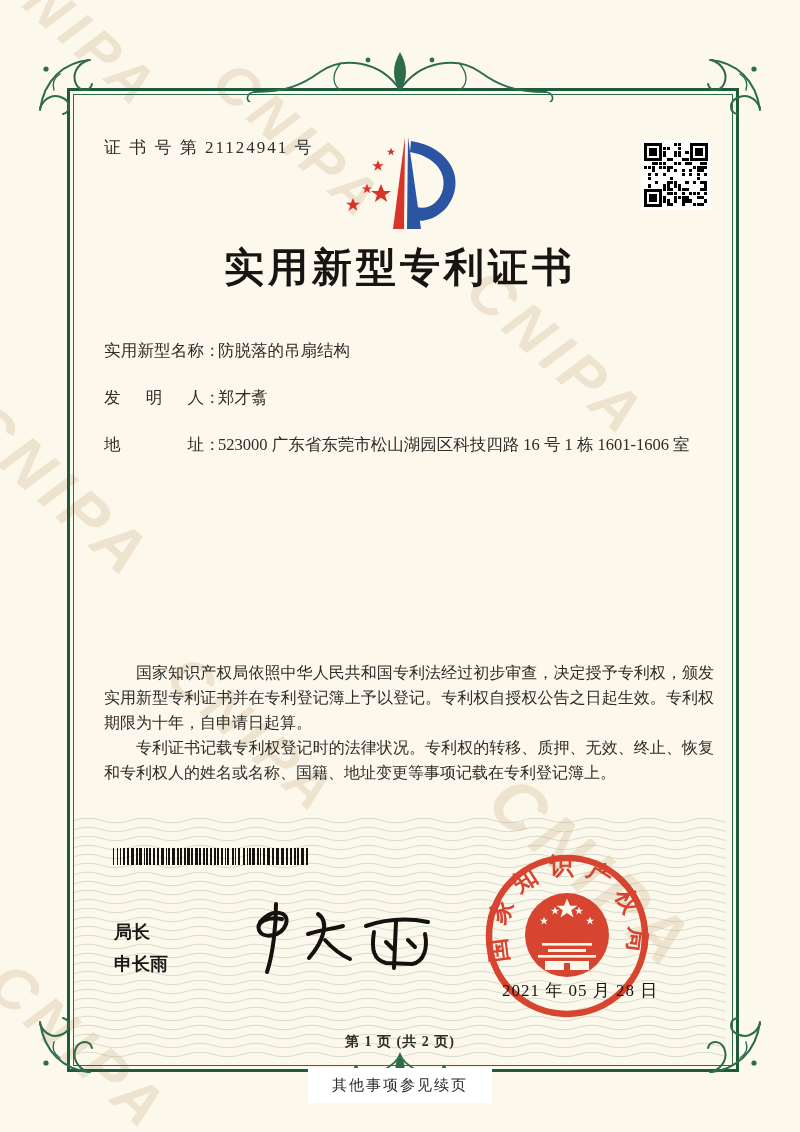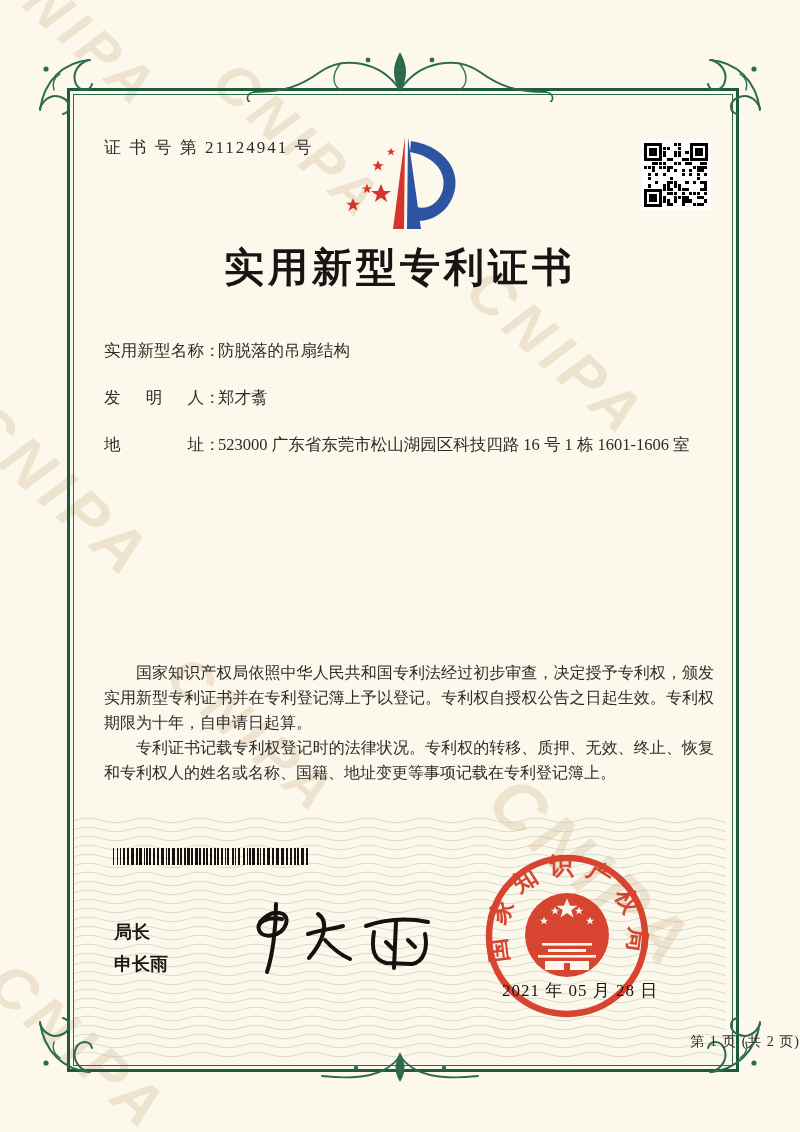--- a/index.html
+++ b/index.html
@@ -44,22 +44,22 @@
   .barcode i{position:absolute;top:0;height:100%;background:#171310;}
   
   .signer{position:absolute;left:114px;top:916px;font-family:"Liberation Sans",sans-serif;
           font-weight:600;font-size:18px;line-height:32px;color:#1c1a18;z-index:4;}
   .sig{position:absolute;left:238px;top:898px;width:205px;height:82px;z-index:4;}
   
   .seal{position:absolute;left:482px;top:851px;width:170px;height:170px;z-index:4;opacity:0.95;}
   .seal-date{position:absolute;left:502px;top:979px;font-size:17px;letter-spacing:1px;
              color:#17140f;z-index:5;white-space:nowrap;}
   
-  .pageinfo{position:absolute;left:0;top:1033px;width:100%;text-align:right;font-size:14px;
-            letter-spacing:1px;z-index:4;}
+  .pageinfo{position:absolute;left:0;top:1033px;width:100%;text-align:center;font-size:14px;
+            letter-spacing:1px;z-index:4;font-weight:bold;}
   .contnote{position:absolute;left:50%;top:1068px;transform:translateX(-50%);background:#fff;
             padding:8px 24px;font-size:15px;letter-spacing:2px;z-index:4;white-space:nowrap;}
 </style>
 </head>
 <body>
 
 <div class="page">
 
   <svg width="0" height="0" style="position:absolute" aria-hidden="true">
     <defs>
@@ -256,14 +256,15 @@
     </g>
     <rect x="82" y="112" width="6" height="7" fill="#d63c28"></rect>
     <path id="sealArc" d="M32.4,117.9 A62,62 0 1 1 137.6,117.9" fill="none"></path>
     <text font-size="24" font-weight="bold" fill="#d63c28" letter-spacing="11" font-family="Liberation Serif,serif">
       <textPath href="#sealArc" startOffset="50%" text-anchor="middle">国家知识产权局</textPath>
     </text>
   </svg>
   <div class="seal-date">2021 年 05 月 28 日</div>
 
   <div class="pageinfo">第 1 页 (共 2 页)</div>
+  <div class="contnote">其他事项参见续页</div>
 
 </div>
 
 </body></html>

